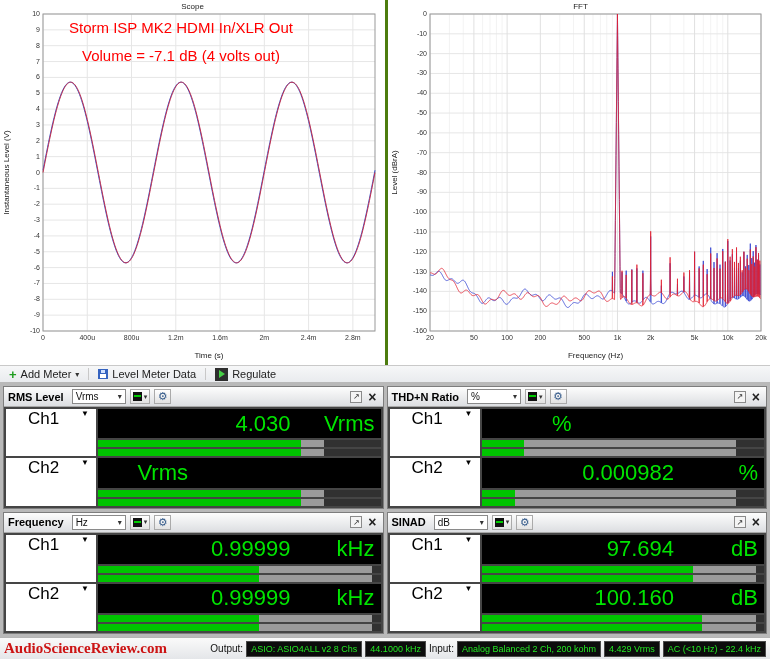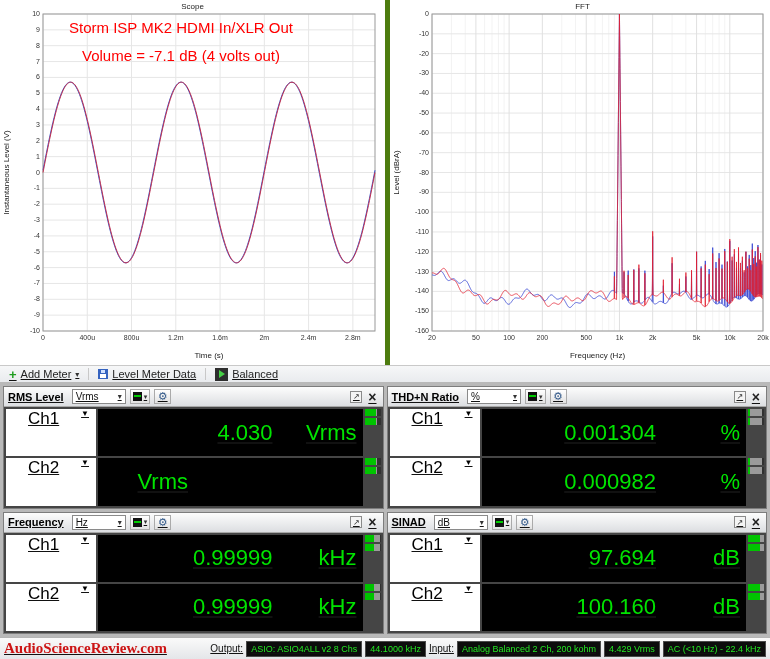--- a/index.html
+++ b/index.html
@@ -2,26 +2,26 @@
 <html><head>
 <meta charset="utf-8">
 <style>
   * { box-sizing: border-box; }
   html,body { margin:0; padding:0; }
   body {
     width:770px; height:659px; overflow:hidden;
     font-family:"Liberation Sans","DejaVu Sans",sans-serif;
     background:#d6d3cd; font-size:11px; color:#111;
   }
-  .app { width:770px; height:659px; display:flex; flex-direction:column;text-decoration:underline; }
+  .app { width:770px; height:659px; display:flex; flex-direction:column; }
 
   
   .charts-row { height:365px; display:flex; background:#fff; }
   .chart-panel { position:relative; width:385px; height:365px; background:#fff; overflow:hidden; }
-  .chart-panel.right { border-left:5px solid #4d7c0f; }
+  .chart-panel.right { border-left:3px solid #4d7c0f; }
   .chart-panel svg { display:block; }
   svg text { font-family:"Liberation Sans","DejaVu Sans",sans-serif; }
 
   
   .toolbar {
     height:18px; background:linear-gradient(#f6f7f8,#e9ebee);
     border-top:1px solid #c9c9c9; border-bottom:1px solid #b9b9b9;
     display:flex; align-items:center; padding:0 4px; gap:2px; font-size:11px; color:#222;
   }
   .tbtn { display:flex; align-items:center; gap:4px; padding:0 5px; height:16px; cursor:default; }
@@ -67,21 +67,21 @@
   }
   .closex { font-size:14px; font-weight:bold; color:#222; line-height:1; padding:0 2px; }
 
   .meter-body { flex:1; display:flex; flex-direction:column; gap:2px; padding:2px; min-height:0; }
   .channel { flex:1; display:flex; gap:2px; min-height:0; }
   .ch-label {
     width:90px; flex:0 0 90px; background:#fff; display:flex; align-items:flex-start;
     justify-content:space-between; padding:0 7px 0 22px; font-size:17px; color:#000;
   }
   .ch-arrow { font-size:8px; }
-  .ch-right { flex:1; display:flex; flex-direction:row; gap:2px; min-width:0; }
+  .ch-right { flex:1; display:flex; flex-direction:column; gap:2px; min-width:0; }
   .display {
     flex:1; background:#000; color:#00e400; display:flex; align-items:center;
     font-size:22px; padding:0 6px; min-height:0;
   }
   .display .value { flex:1; text-align:right; white-space:nowrap; }
   .display .unit { width:84px; text-align:right; white-space:nowrap; }
   .bars { height:16px; flex:0 0 16px; display:flex; flex-direction:column; gap:2px; }
   .bar { flex:1; background:#313131; position:relative; overflow:hidden; }
   .fill { position:absolute; top:0; bottom:0; left:0; }
   .fill-range { background:#9b9b9b; }
@@ -269,21 +269,21 @@
     <div class="tsep"></div>
     <div class="tbtn">
       <span class="floppy-icon"></span>
       <span>Level Meter Data</span>
     </div>
     <div class="tsep"></div>
     <div class="tbtn">
       <span class="play-box">
           <span class="play-tri"></span>
         </span>
-      <span>Balanced</span>
+      <span>Regulate</span>
     </div>
   </div>
 
   <div class="meters">
 
     <div class="meter-panel">
       <div class="meter-header">
         <span class="meter-title">RMS Level</span>
         <div class="unit-select">
           <span>Vrms</span>
@@ -356,21 +356,20 @@
         <span class="closex">×</span>
       </div>
       <div class="meter-body">
           <div class="channel">
             <div class="ch-label">
               <span>Ch1</span>
               <span class="ch-arrow">▼</span>
             </div>
             <div class="ch-right">
               <div class="display">
-                <span class="value">0.001304</span>
                 <span class="unit">%</span>
               </div>
               <div class="bars">
                 <div class="bar">
                   <div class="fill fill-range" style="width: 90%;"></div>
                   <div class="fill fill-value" style="width: 15%;"></div>
                 </div>
                 <div class="bar">
                   <div class="fill fill-range" style="width: 90%;"></div>
                   <div class="fill fill-value" style="width: 15%;"></div>

